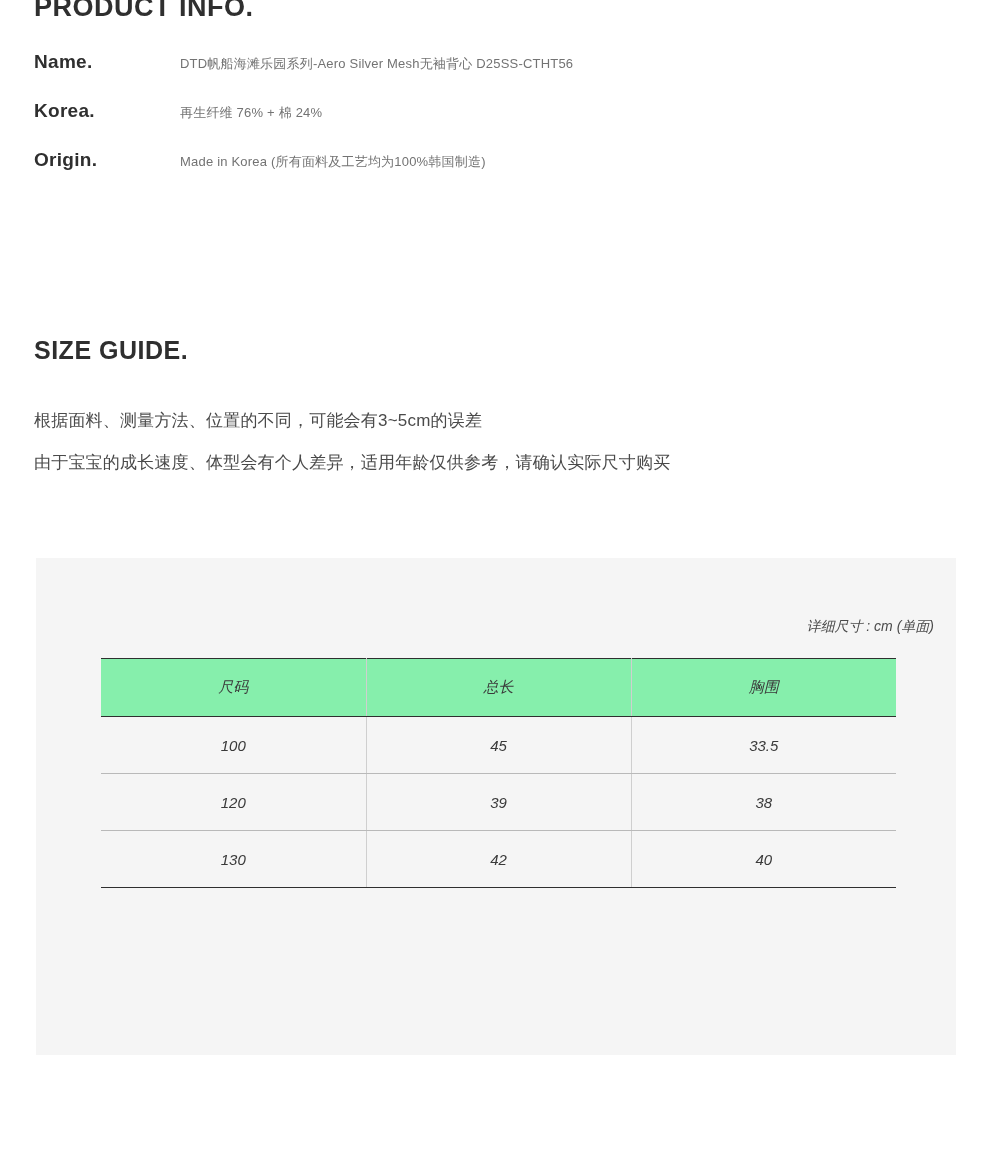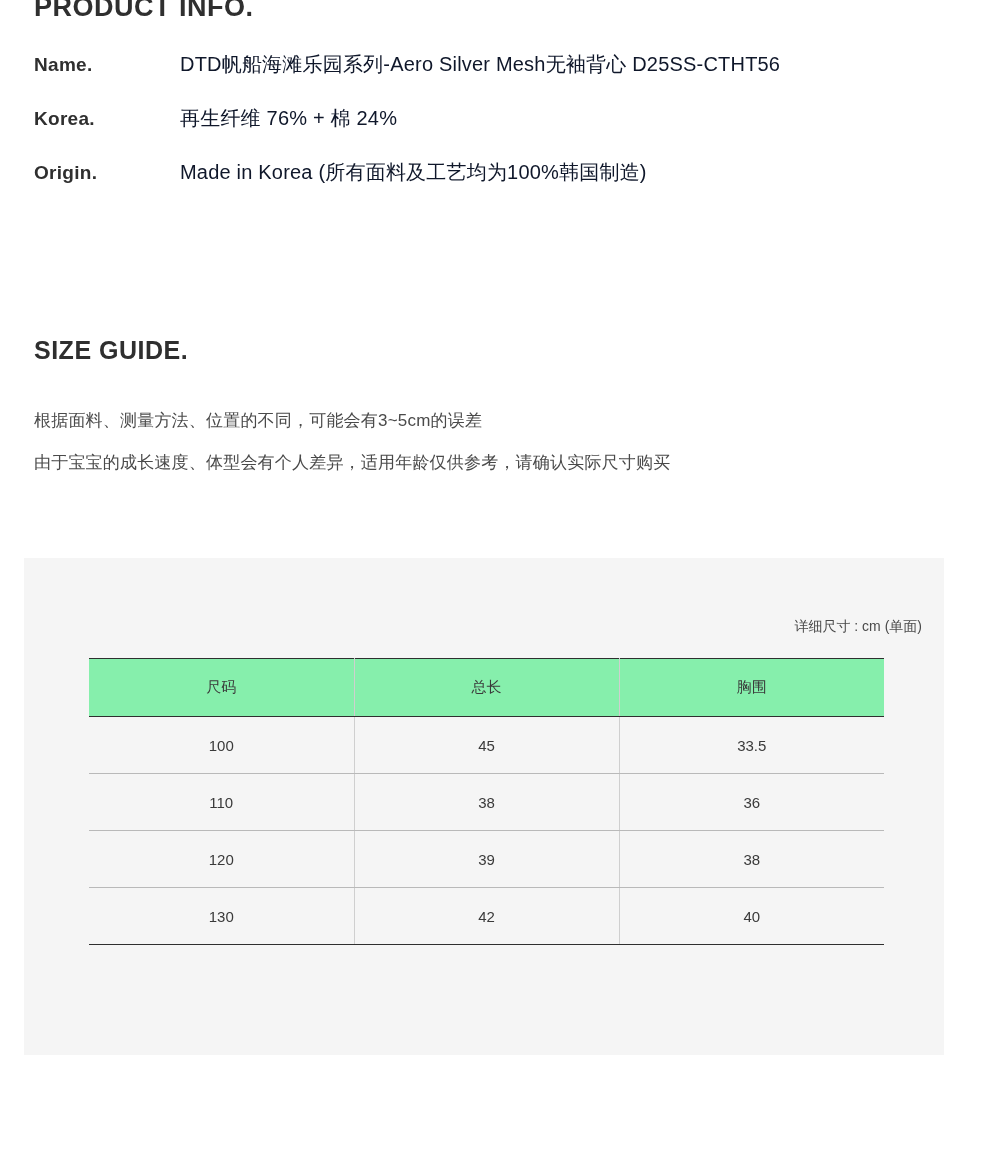--- a/index.html
+++ b/index.html
@@ -41,22 +41,22 @@
   }
   .info-label {
     width: 146px;
     flex: 0 0 146px;
     font-size: 19px;
     font-weight: bold;
     color: #2f2f2f;
     letter-spacing: 0.3px;
   }
   .info-value {
-    font-size: 20px;
-    color: #0f172a;
+    font-size: 13px;
+    color: #737373;
     letter-spacing: 0.2px;
   }
 
   
   .size-guide {
     position: absolute;
     left: 34px;
     top: 336px;
     width: 930px;
   }
@@ -70,25 +70,26 @@
   .note {
     font-size: 17px;
     color: #4a4a4a;
     margin-bottom: 19px;
     letter-spacing: 0.2px;
   }
 
   
   .table-panel {
     position: absolute;
-    left: 24px;
+    left: 36px;
     top: 558px;
     width: 920px;
     height: 497px;
     background: #f5f5f5;
+    font-style: italic;
   }
   .unit-note {
     position: absolute;
     right: 22px;
     top: 60px;
     font-size: 14px;
     color: #4a4a4a;
   }
   table.size-table {
     position: absolute;
@@ -166,25 +167,20 @@
           <th>胸围</th>
         </tr>
       </thead>
       <tbody>
         <tr>
           <td>100</td>
           <td>45</td>
           <td>33.5</td>
         </tr>
         <tr>
-          <td>110</td>
-          <td>38</td>
-          <td>36</td>
-        </tr>
-        <tr>
           <td>120</td>
           <td>39</td>
           <td>38</td>
         </tr>
         <tr>
           <td>130</td>
           <td>42</td>
           <td>40</td>
         </tr>
       </tbody>

